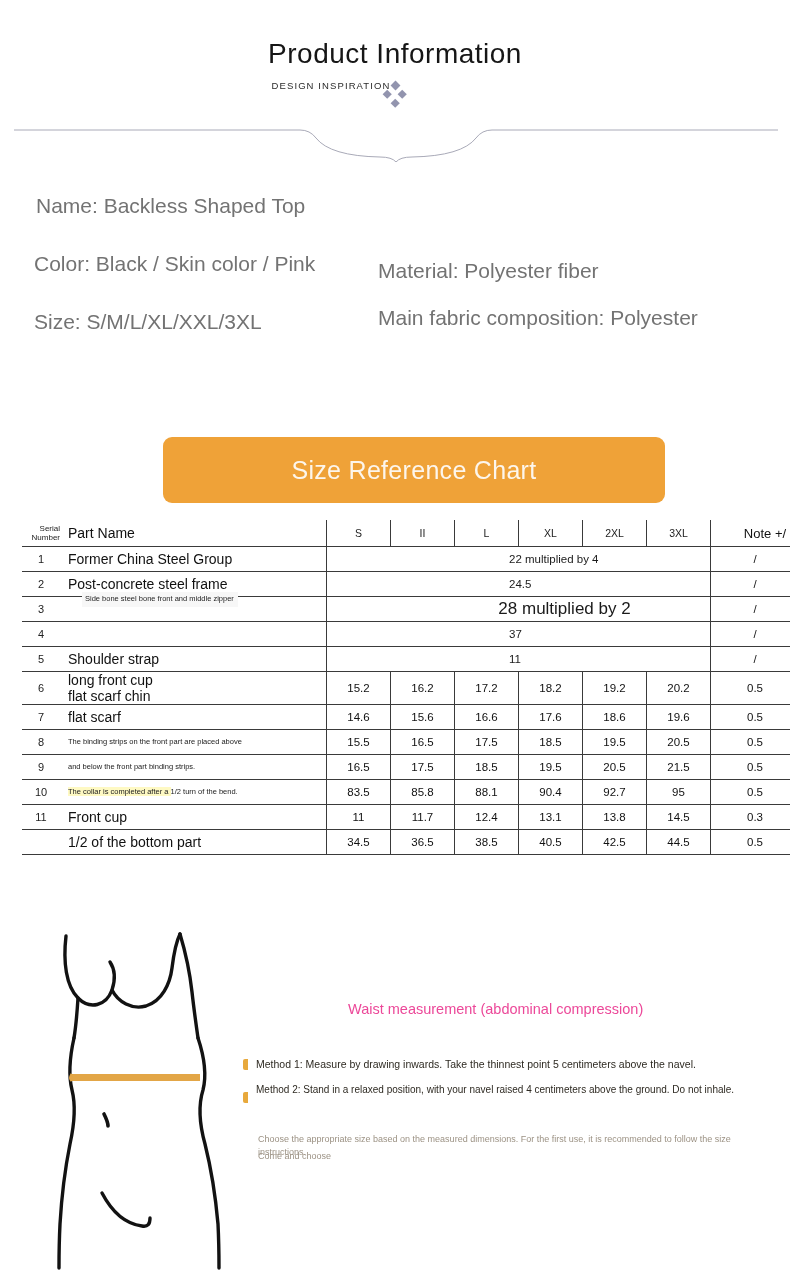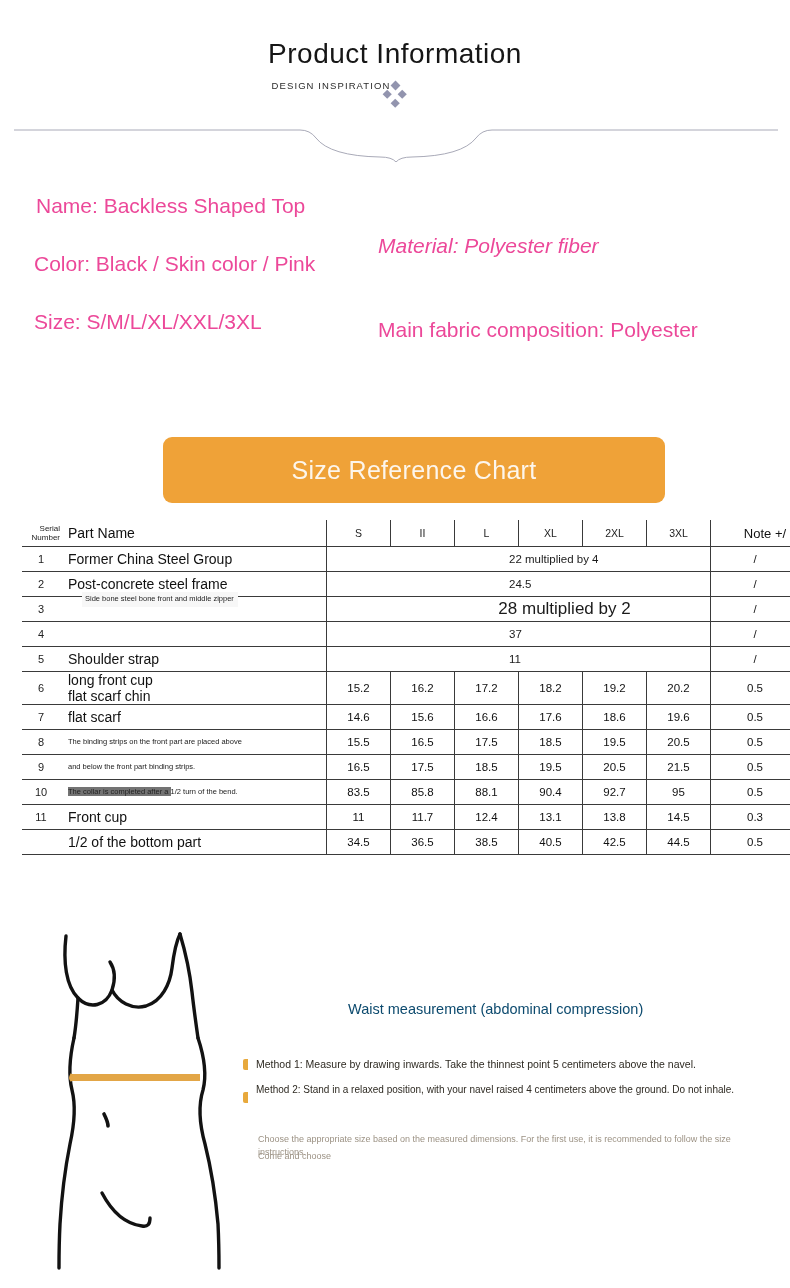--- a/index.html
+++ b/index.html
@@ -20,26 +20,26 @@
   }
   .hdr-sub{
     position:absolute;left:0;top:80px;width:790px;text-align:center;
     font-size:9.5px;letter-spacing:1.1px;color:#2a2a2a;
     transform:translateX(-64px);
   }
   .divider{position:absolute;left:0;top:100px;width:790px;height:62px;}
 
   
   .info{position:absolute;left:0;top:186px;width:790px;height:170px;}
-  .info .ln{position:absolute;font-size:21px;font-weight:400;color:#ec4899;white-space:nowrap;}
+  .info .ln{position:absolute;font-size:21px;font-weight:400;color:#737373;white-space:nowrap;}
   .i-name {left:36px;top:8px;}
   .i-color{left:34px;top:66px;}
-  .i-mat  {left:378px;top:48px;font-style:italic;}
+  .i-mat  {left:378px;top:73px;}
   .i-size {left:34px;top:124px;}
-  .i-fab  {left:378px;top:120px;margin-top:12px;}
+  .i-fab  {left:378px;top:120px;}
 
   
   .banner{
     position:absolute;left:163px;top:437px;width:502px;height:66px;
     background:#efa238;border-radius:9px;
     display:flex;align-items:center;justify-content:center;
   }
   .banner span{font-size:25px;color:#fdf6ec;letter-spacing:.3px;}
 
   
@@ -60,30 +60,30 @@
   .sn{font-size:11px;text-align:center;color:#222;}
   .pn{font-size:14px;padding-left:8px;color:#111;white-space:nowrap;}
   .pn-sm{font-size:7.5px;line-height:9.5px;padding-left:8px;color:#222;}
   .val{font-size:11.5px;text-align:center;color:#111;}
   .note-v{font-size:11.5px;text-align:center;color:#111;}
   .merged-abs{
     position:absolute;left:60px;top:72px;width:150px;
     font-size:7.5px;line-height:10.5px;color:#1f1f1f;
     background:#f7f7f7;padding:2px 3px;z-index:3;
   }
-  .hl10{background:#737373;}
+  .hl10{background:#fef9c3;}
 
   
   .notebar{position:absolute;left:0;top:872px;width:790px;height:36px;}
 
   
   .fig{position:absolute;left:40px;top:928px;width:230px;height:346px;}
 
   
-  .wm-title{position:absolute;left:348px;top:997px;width:300px;font-size:14.5px;line-height:24px;color:#0c4a6e;}
+  .wm-title{position:absolute;left:348px;top:997px;width:300px;font-size:14.5px;line-height:24px;color:#ec4899;}
   .m1{position:absolute;left:256px;top:1057px;width:500px;font-size:10.5px;line-height:15px;color:#2e2a22;}
   .m2{position:absolute;left:256px;top:1082px;width:490px;font-size:10px;line-height:15px;color:#2e2a22;}
   .bullet{position:absolute;width:5px;height:11px;background:#e8a93c;border-radius:2px 0 0 2px;}
   .b1{left:243px;top:1059px;}
   .b2{left:243px;top:1092px;}
   .closing{position:absolute;left:258px;top:1133px;width:510px;font-size:9px;line-height:13px;color:#9c9284;}
   .come{position:absolute;left:258px;top:1150px;width:120px;font-size:9px;line-height:13px;color:#9c9284;}
 </style>
 </head>
 <body>

